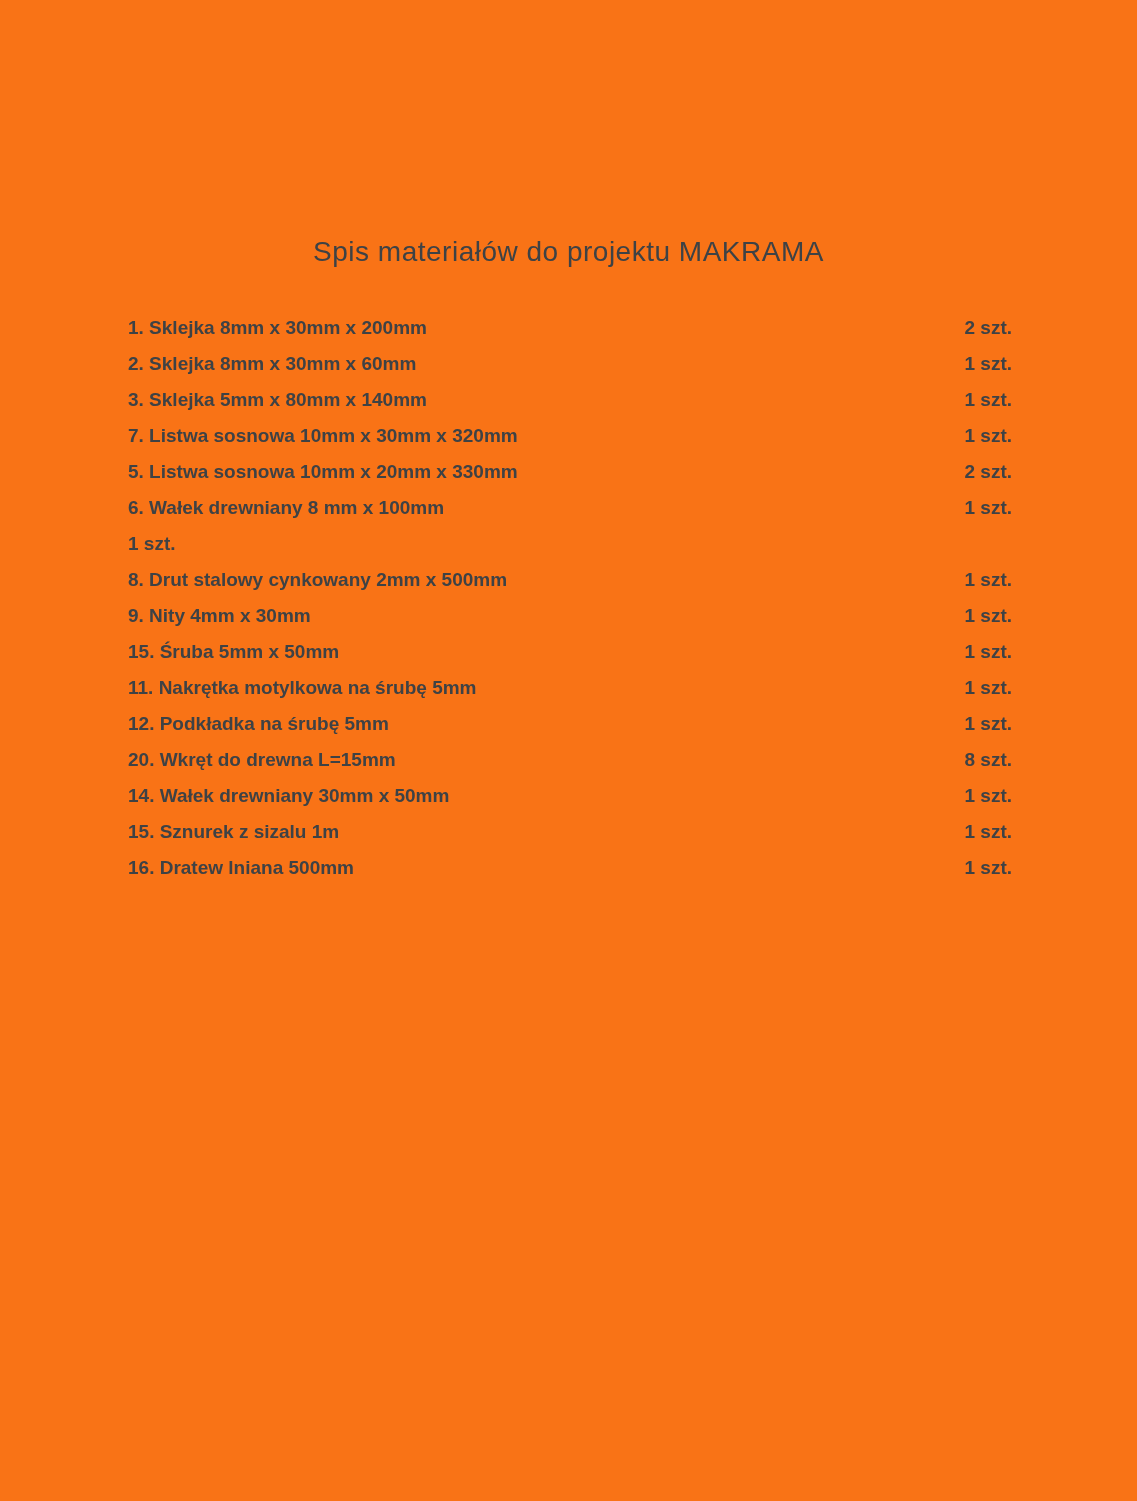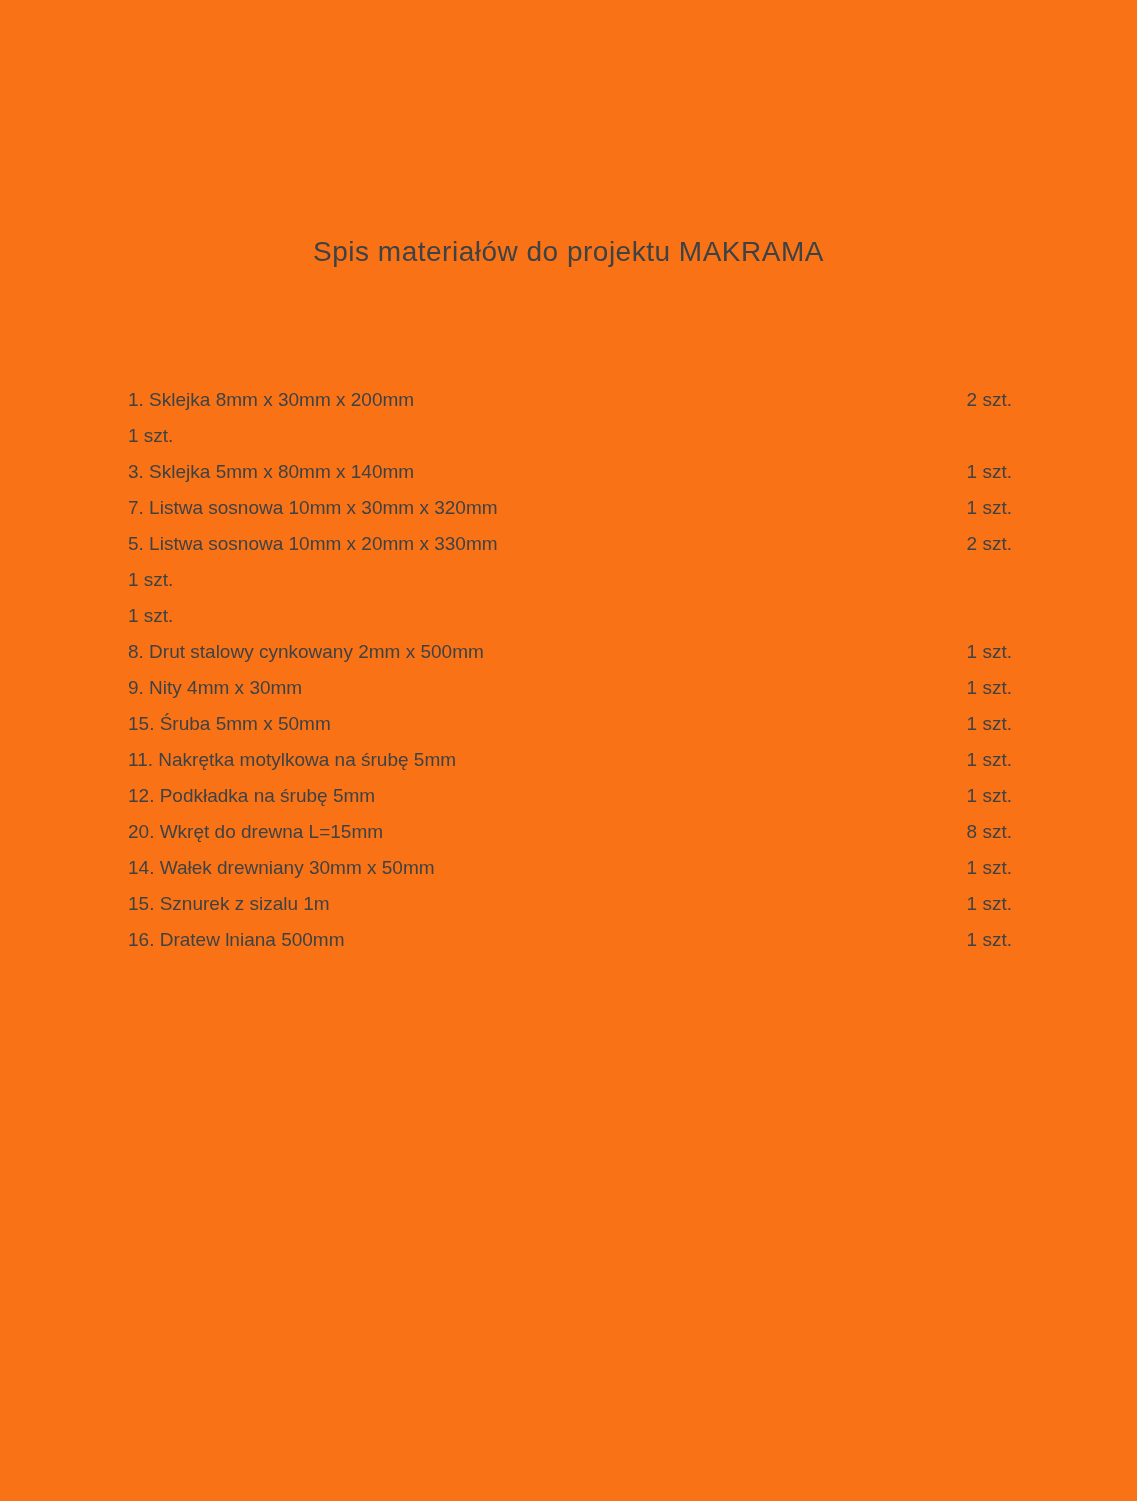--- a/index.html
+++ b/index.html
@@ -24,23 +24,24 @@
     margin-top: 234px;
     width: 100%;
     text-align: center;
     font-size: 28px;
     font-weight: 400;
     line-height: 36px;
     letter-spacing: 0.5px;
     color: #3e4245;
   }
   .materials-list {
-    margin-top: 112px;
+    margin-top: 40px;
     padding-left: 128px;
     padding-right: 125px;
+    font-weight: bold;
   }
   .material-row {
     display: flex;
     justify-content: space-between;
     align-items: baseline;
     height: 36px;
     line-height: 36px;
     font-size: 19px;
     color: #3e4245;
   }
@@ -59,35 +60,37 @@
 
   <div class="doc-title">Spis materiałów do projektu MAKRAMA</div>
 
   <div class="materials-list">
 
     <div class="material-row">
       <span class="material-label">1. Sklejka 8mm x 30mm x 200mm</span>
       <span class="material-qty">2 szt.</span>
     </div>
     <div class="material-row">
+      <span class="material-label">2. Sklejka 8mm x 30mm x 60mm</span>
       <span class="material-qty">1 szt.</span>
     </div>
     <div class="material-row">
       <span class="material-label">3. Sklejka 5mm x 80mm x 140mm</span>
       <span class="material-qty">1 szt.</span>
     </div>
     <div class="material-row">
       <span class="material-label">7. Listwa sosnowa 10mm x 30mm x 320mm</span>
       <span class="material-qty">1 szt.</span>
     </div>
     <div class="material-row">
       <span class="material-label">5. Listwa sosnowa 10mm x 20mm x 330mm</span>
       <span class="material-qty">2 szt.</span>
     </div>
     <div class="material-row">
+      <span class="material-label">6. Wałek drewniany 8 mm x 100mm</span>
       <span class="material-qty">1 szt.</span>
     </div>
     <div class="material-row">
       <span class="material-qty">1 szt.</span>
     </div>
     <div class="material-row">
       <span class="material-label">8. Drut stalowy cynkowany 2mm x 500mm</span>
       <span class="material-qty">1 szt.</span>
     </div>
     <div class="material-row">

